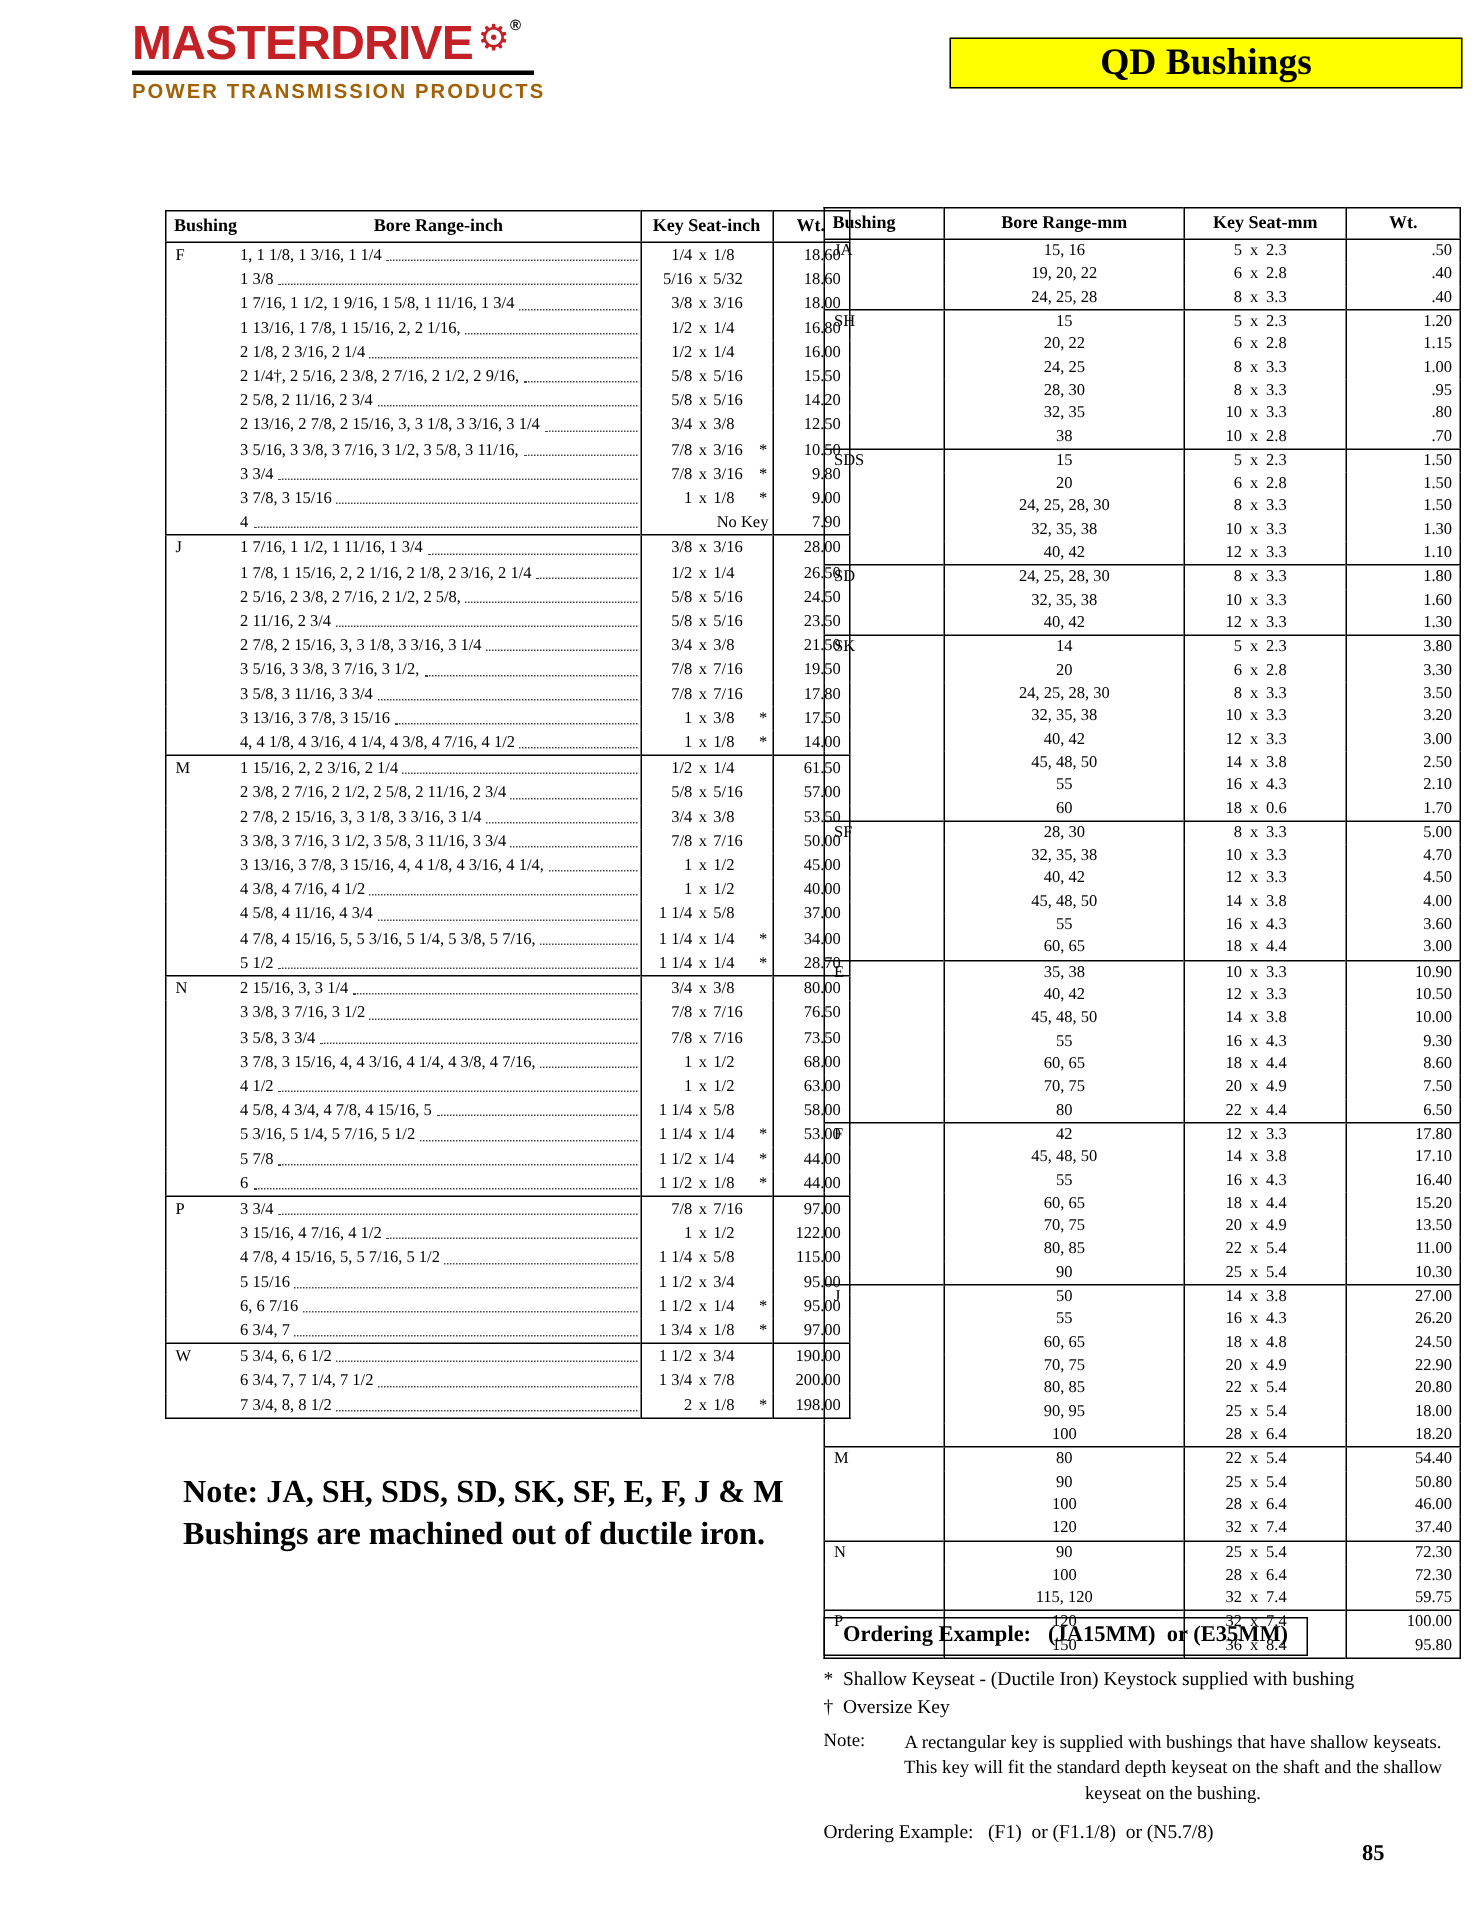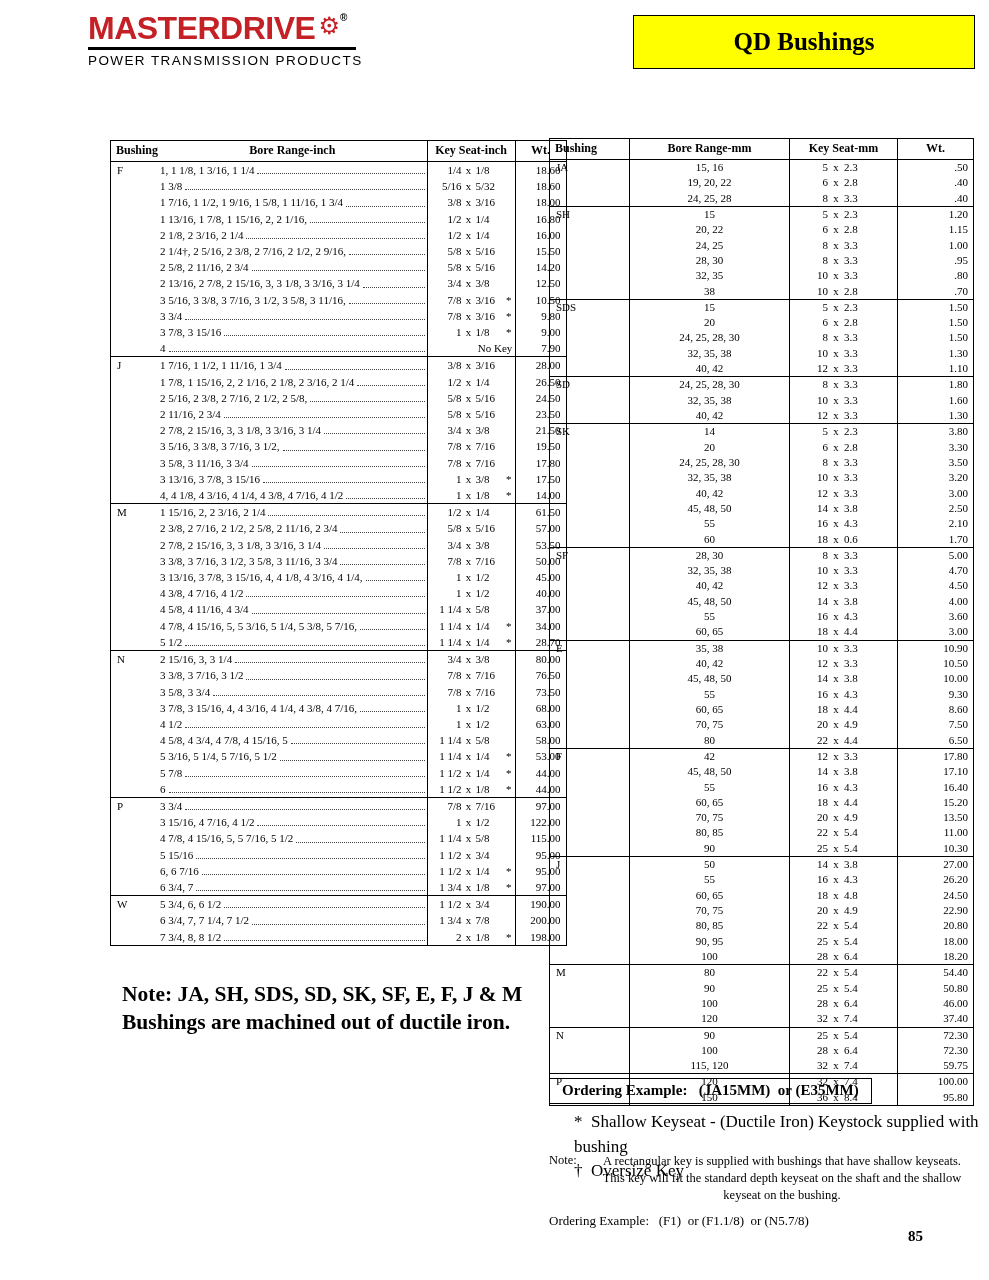--- a/index.html
+++ b/index.html
@@ -9,24 +9,24 @@
     font-family:"Liberation Serif", serif; color:#000; overflow:hidden;
   }
 
   
   .logo { position:absolute; left:88px; top:12px; width:268px; font-family:"Liberation Sans", sans-serif; }
   .brand-line { display:flex; align-items:flex-start; line-height:1; }
   .brand-name { font-size:32px; font-weight:bold; color:#c42127; letter-spacing:-0.5px; }
   .gear { font-size:24px; color:#c42127; margin-left:3px; margin-top:2px; }
   .reg { font-size:10px; font-weight:bold; color:#000; margin-top:1px; }
   .logo-rule { height:3px; background:#000; margin:3px 0 3px; }
-  .tagline { font-size:13.5px; font-weight:normal; color:#000000; letter-spacing:1.4px; white-space:nowrap; }
+  .tagline { font-size:13.5px; font-weight:bold; color:#a16207; letter-spacing:1.4px; white-space:nowrap; }
 
   .title-banner {
-    position:absolute; left:633px; top:15px; width:342px; height:54px;
+    position:absolute; left:633px; top:25px; width:342px; height:34px;
     background:#ffff00; border:1px solid #000;
     display:flex; align-items:center; justify-content:center;
     font-size:25px; font-weight:bold; color:#000;
   }
 
   
   .table-wrap { position:absolute;margin-top:26px; }
   .inch-pos { left:110px; top:114px; }
   .mm-pos  { left:549px; top:112px; }
 
@@ -71,21 +71,21 @@
   
   .note-left {
     position:absolute; left:122px; top:956px; width:414px;
     font-size:21.5px; font-weight:bold; line-height:1.32;margin-top:24px;
   }
   .ordering-box {
     position:absolute; left:549px; top:1078px; display:inline-block;
     border:1px solid #000; padding:3px 12px 4px;
     font-size:15px; font-weight:bold; white-space:pre-wrap;
   }
-  .footnotes { position:absolute; left:574px; top:1110px; font-size:17px; line-height:1.45;font-family:Liberation Serif, serif; }
+  .footnotes { position:absolute; left:549px; top:1110px; font-size:13px; line-height:1.45;font-family:Liberation Serif, serif; }
   .footnotes div { white-space:pre-wrap; }
   .note-right { position:absolute; left:549px; top:1153px; width:420px; font-size:12.5px; display:flex; }
   .note-label { width:46px; flex:none; }
   .note-body { flex:1; line-height:1.35; max-width:378px;text-align:center; }
   .ordering-2 { position:absolute; left:549px; top:1213px; font-size:13px; white-space:pre-wrap; }
   .page-number { position:absolute; left:908px; top:1228px; font-size:15px; font-weight:bold; }
 </style>
 </head>
 <body>
 

